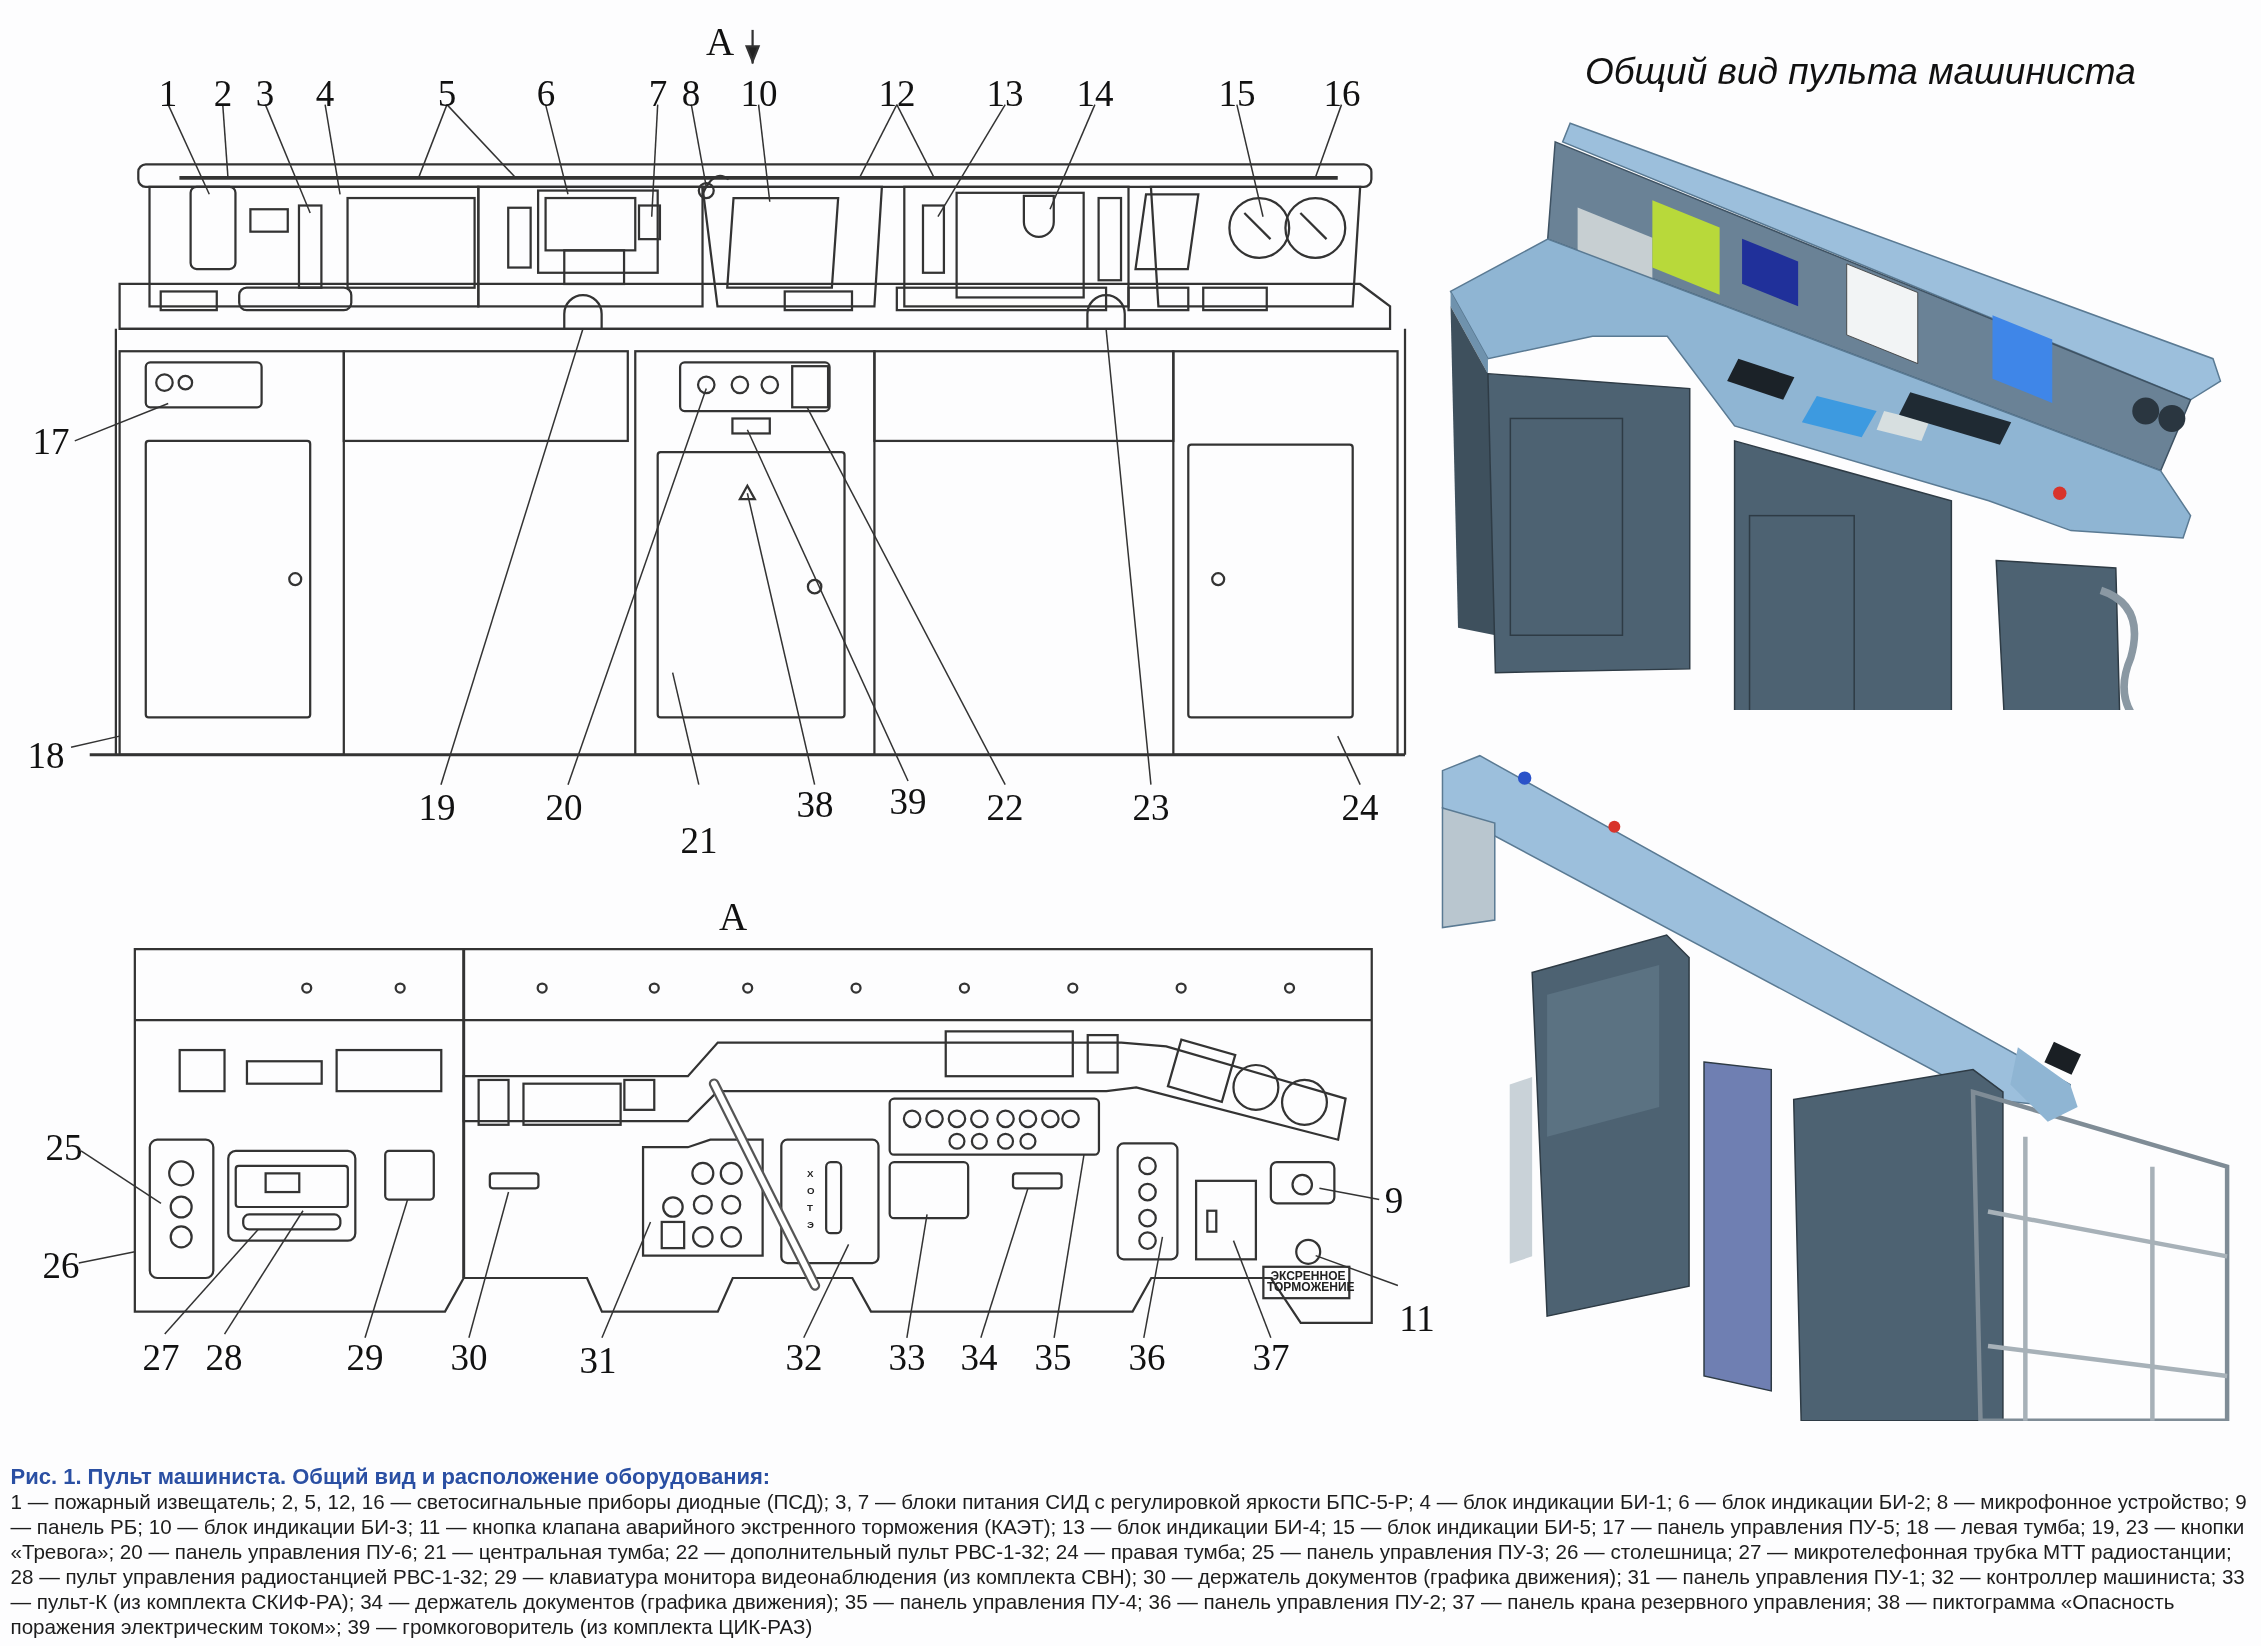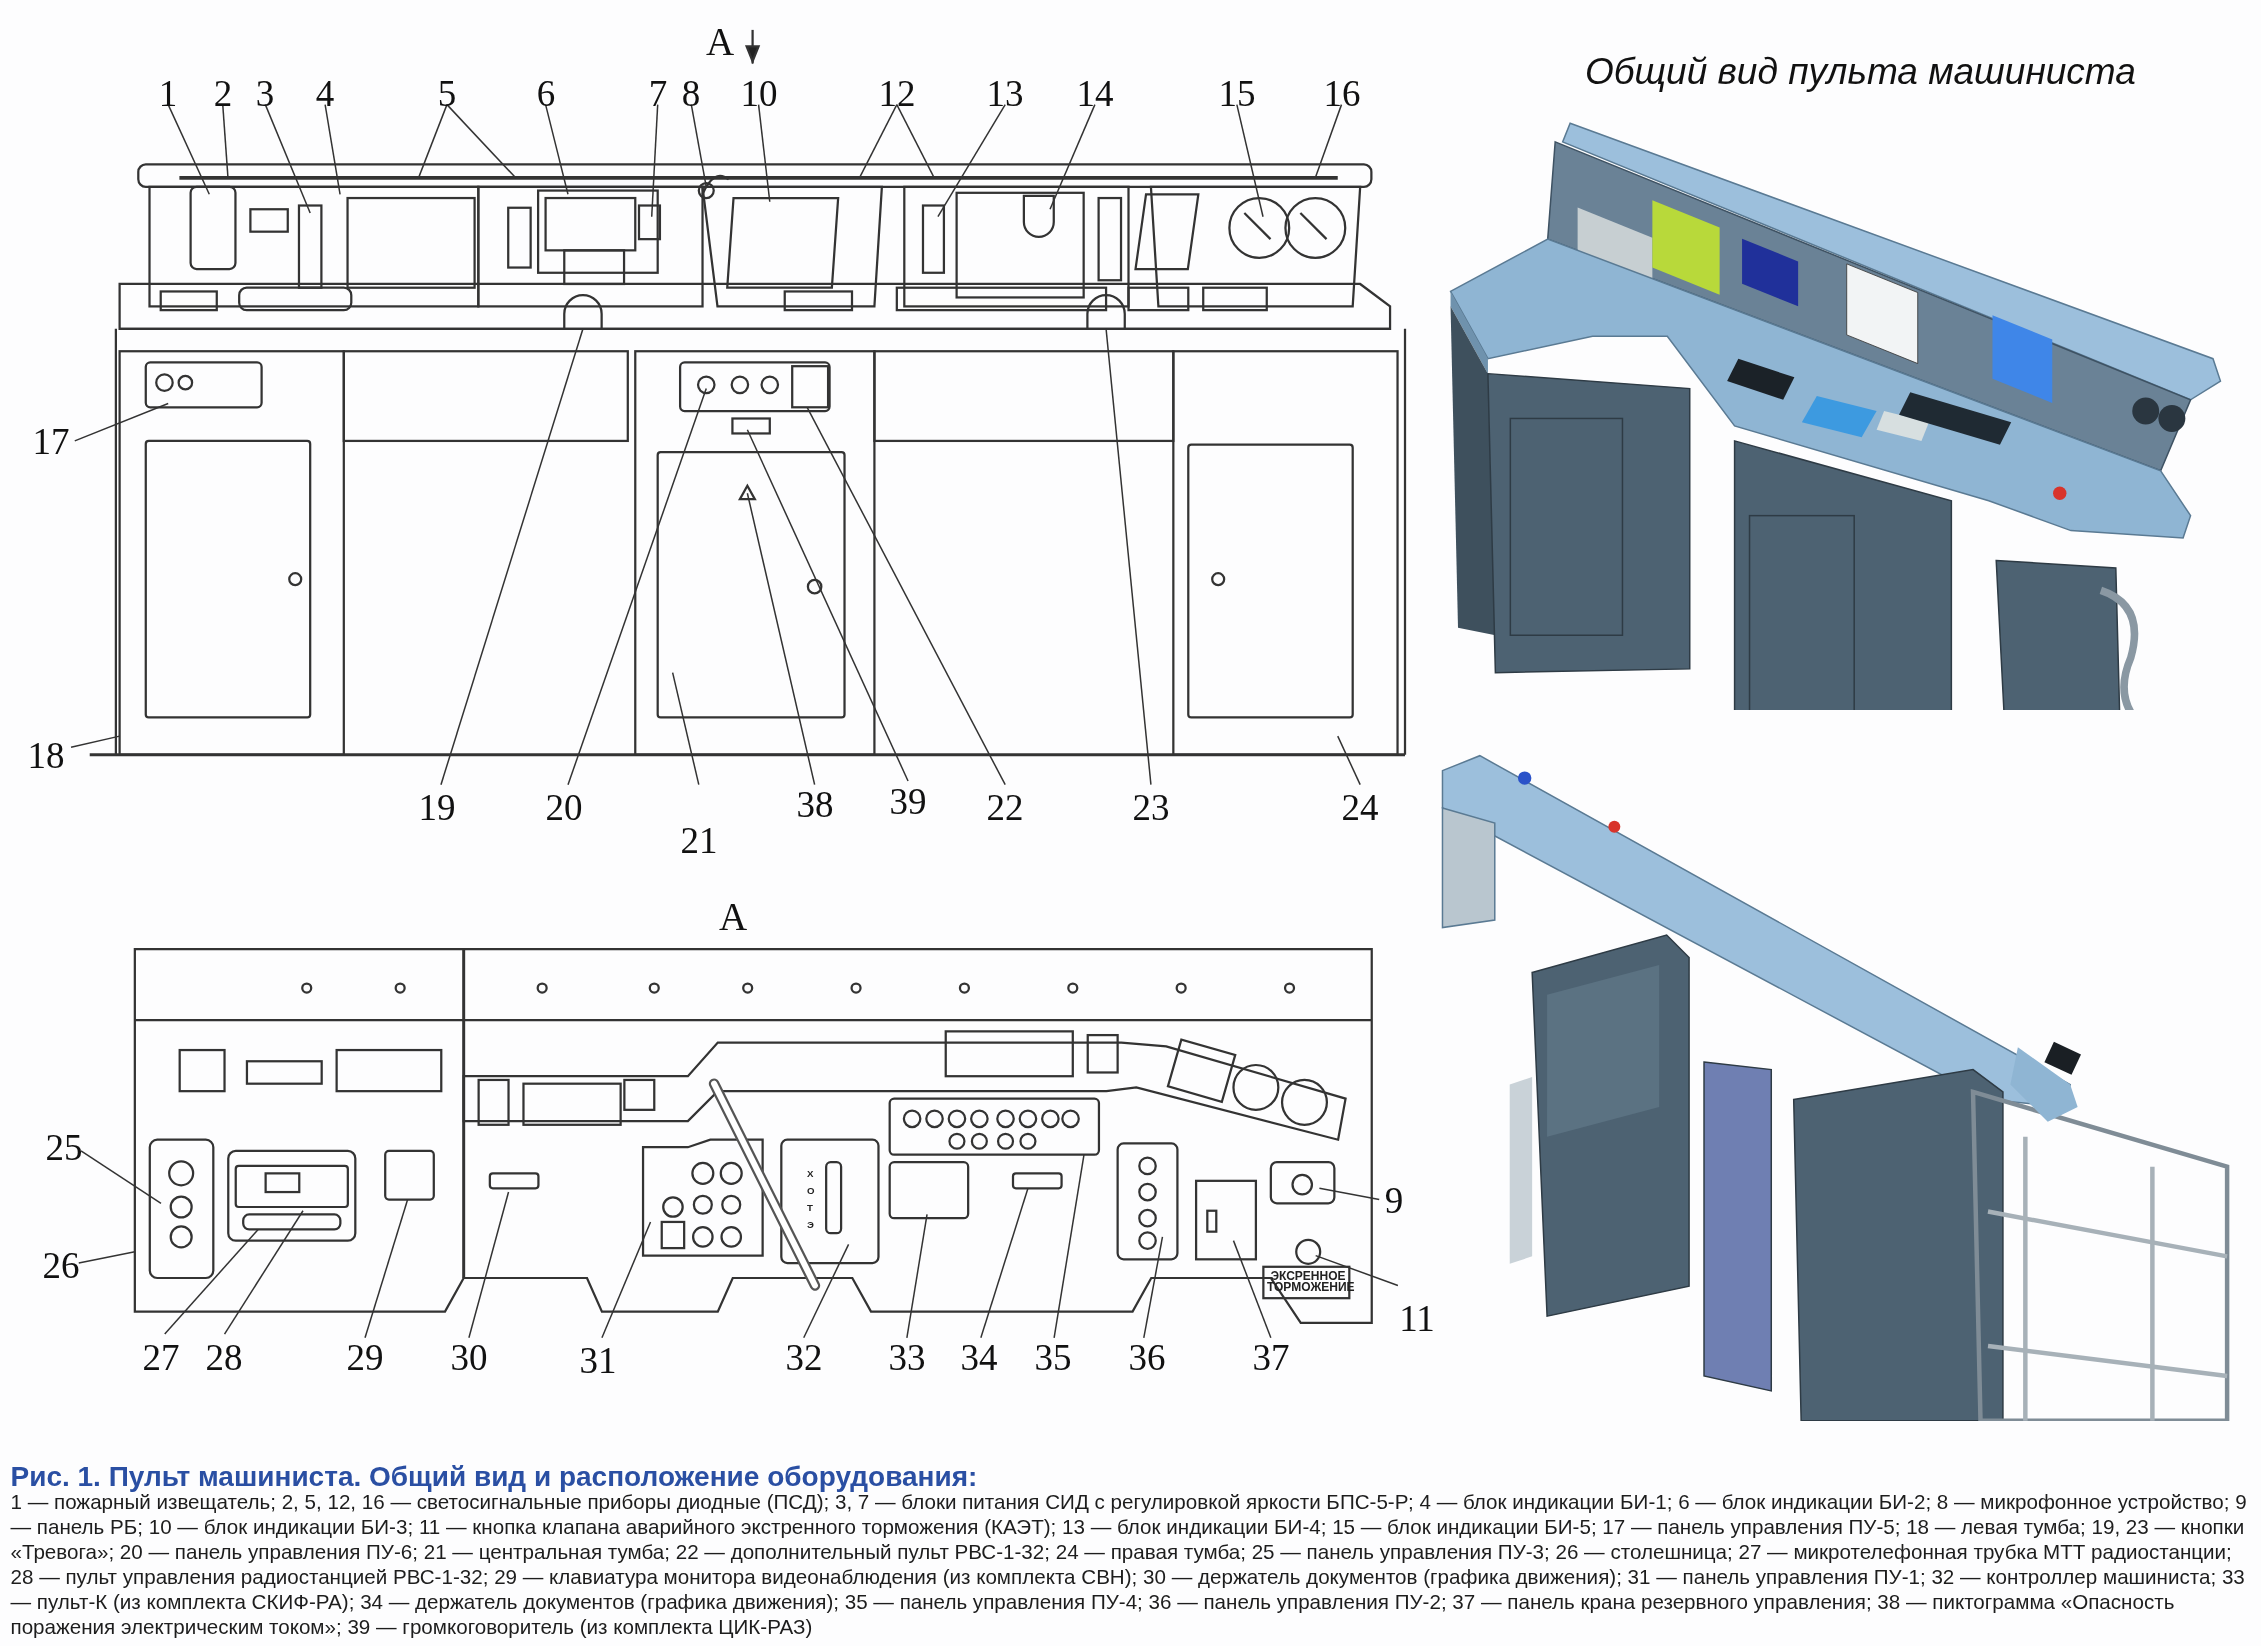--- a/index.html
+++ b/index.html
@@ -3,21 +3,21 @@
 <meta charset="utf-8">
 <style>
   html,body{margin:0;padding:0;background:#fdfdfe;}
   body{width:2261px;height:1647px;position:relative;overflow:hidden;font-family:"Liberation Sans",sans-serif;}
   .abs{position:absolute;}
   .lbl{position:absolute;font-family:"Liberation Serif",serif;font-size:37px;color:#111;line-height:1;transform:translate(-50%,-50%);white-space:nowrap;}
   .heading-a{position:absolute;font-family:"Liberation Serif",serif;font-size:39px;color:#111;line-height:1;}
   .title3d{position:absolute;left:1585px;top:51px;font-family:Liberation Sans, sans-serif;font-style:italic;font-size:37px;color:#111;white-space:nowrap;}
   svg.drawing{position:absolute;left:0;top:0;}
   .caption{position:absolute;left:10.5px;top:1464px;width:2239px;font-size:20.6px;line-height:25px;color:#1d1d1d;}
-  .caption .cap-title{color:#2a4fa3;font-weight:bold;font-size:28px;}
+  .caption .cap-title{color:#2a4fa3;font-weight:bold;font-size:22px;}
   .render{position:absolute;}
 </style>
 </head>
 <body>
 
 <svg class="drawing" width="1420" height="837" viewBox="0 0 1900 1120">
   <g fill="none" stroke="#333" stroke-width="3">
 
     <line x1="1007" y1="40" x2="1007" y2="85"></line>
     <polygon points="999,62 1015,62 1007,82" fill="#222"></polygon>

